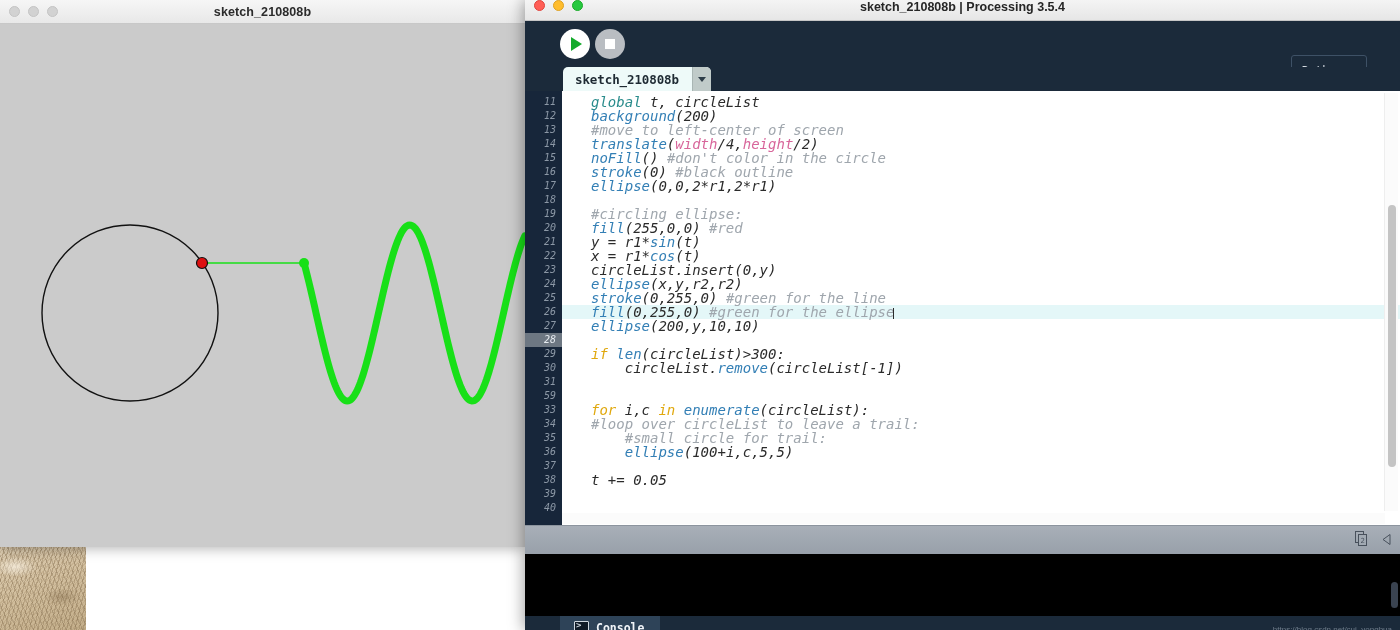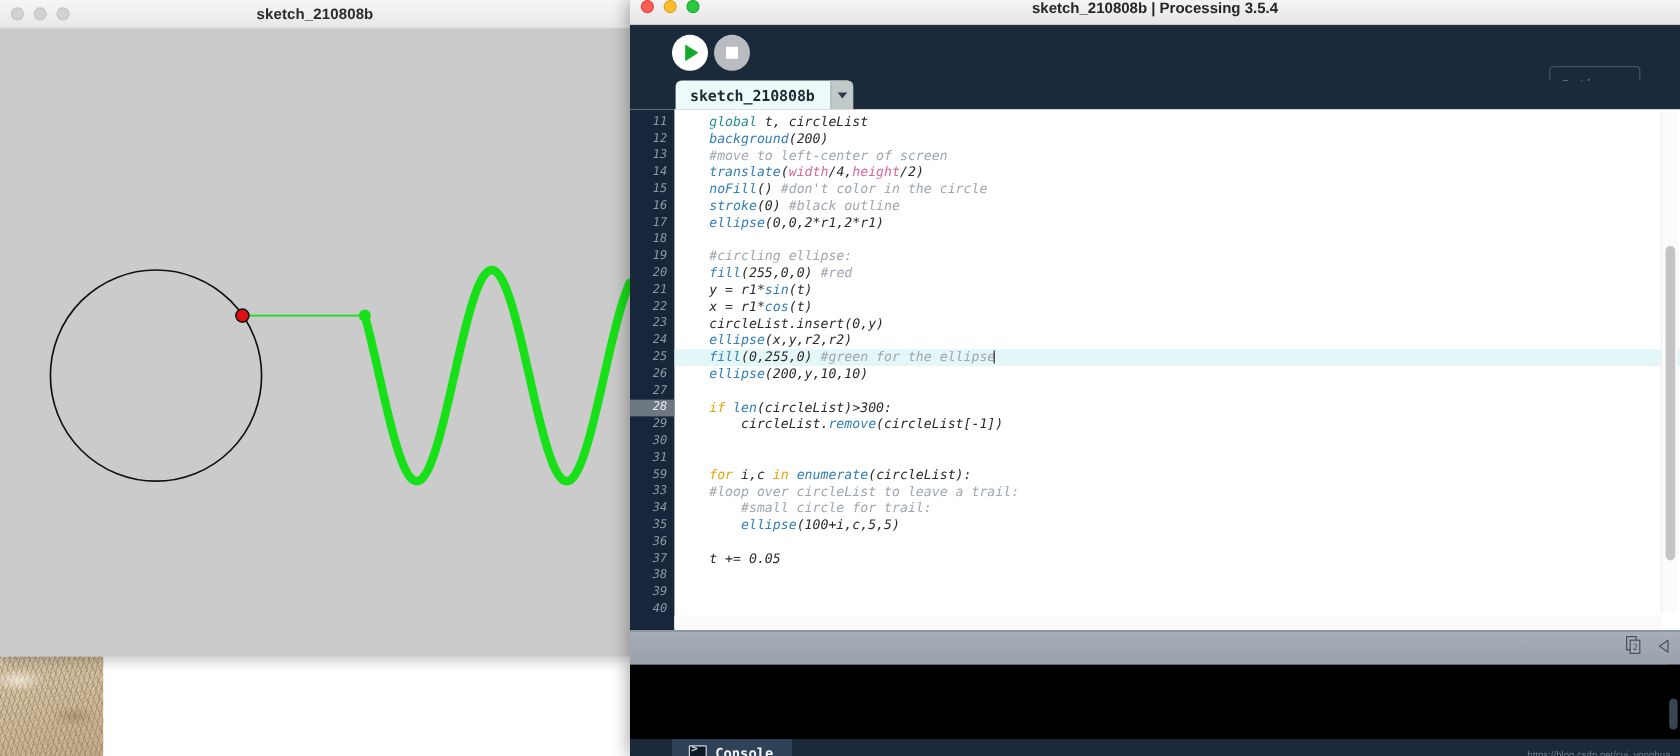--- a/index.html
+++ b/index.html
@@ -263,21 +263,21 @@
   #code {
     flex: 1 1 auto;
     position: relative;
     padding-top: 4px;
     overflow: hidden;
   }
   .cline {
     height: 14px;
     line-height: 14px;
     font-family: "DejaVu Sans Mono", monospace;
-    font-size: 11px;
+    font-size: 14px;
     color: #2b2b2b;
     white-space: pre;
     padding-left: 29px;
     box-sizing: border-box;
   }
   .cline.active { background: #e4f7f8; }
   .kw  { color: #e0a80d; }          
   .fn  { color: #337fb5; }          
   .cm  { color: #9fa6ad; }          
   .var { color: #d8669b; }          
@@ -513,20 +513,21 @@
           <div class="cline"><span class="fn">noFill</span><span>() </span><span class="cm">#don't color in the circle</span></div>
           <div class="cline"><span class="fn">stroke</span><span>(0) </span><span class="cm">#black outline</span></div>
           <div class="cline"><span class="fn">ellipse</span><span>(0,0,2*r1,2*r1)</span></div>
           <div class="cline">&nbsp;</div>
           <div class="cline"><span class="cm">#circling ellipse:</span></div>
           <div class="cline"><span class="fn">fill</span><span>(255,0,0) </span><span class="cm">#red</span></div>
           <div class="cline"><span>y = r1*</span><span class="fn">sin</span><span>(t)</span></div>
           <div class="cline"><span>x = r1*</span><span class="fn">cos</span><span>(t)</span></div>
           <div class="cline"><span>circleList.insert(0,y)</span></div>
           <div class="cline"><span class="fn">ellipse</span><span>(x,y,r2,r2)</span></div>
+          <div class="cline"><span class="fn">stroke</span><span>(0,255,0) </span><span class="cm">#green for the line</span></div>
           <div class="cline active"><span class="fn">fill</span><span>(0,255,0) </span><span class="cm">#green for the ellipse</span><span class="cursor"></span></div>
           <div class="cline"><span class="fn">ellipse</span><span>(200,y,10,10)</span></div>
           <div class="cline">&nbsp;</div>
           <div class="cline"><span class="kw">if </span><span class="fn">len</span><span>(circleList)&gt;300:</span></div>
           <div class="cline"><span>    circleList.</span><span class="fn">remove</span><span>(circleList[-1])</span></div>
           <div class="cline">&nbsp;</div>
           <div class="cline">&nbsp;</div>
           <div class="cline"><span class="kw">for </span><span>i,c </span><span class="kw">in </span><span class="fn">enumerate</span><span>(circleList):</span></div>
           <div class="cline"><span class="cm">#loop over circleList to leave a trail:</span></div>
           <div class="cline"><span class="cm">    #small circle for trail:</span></div>

